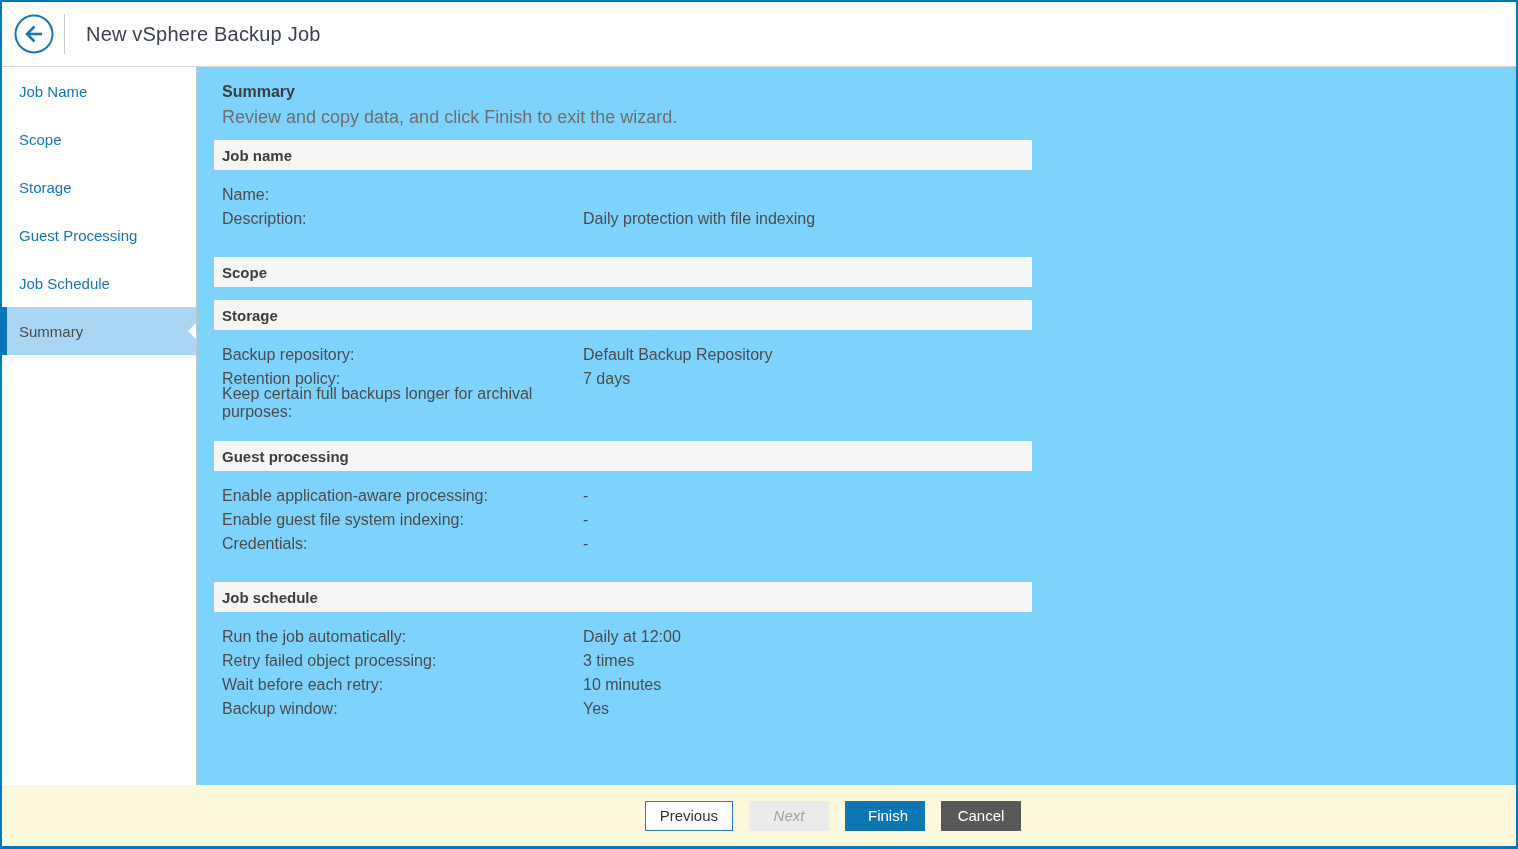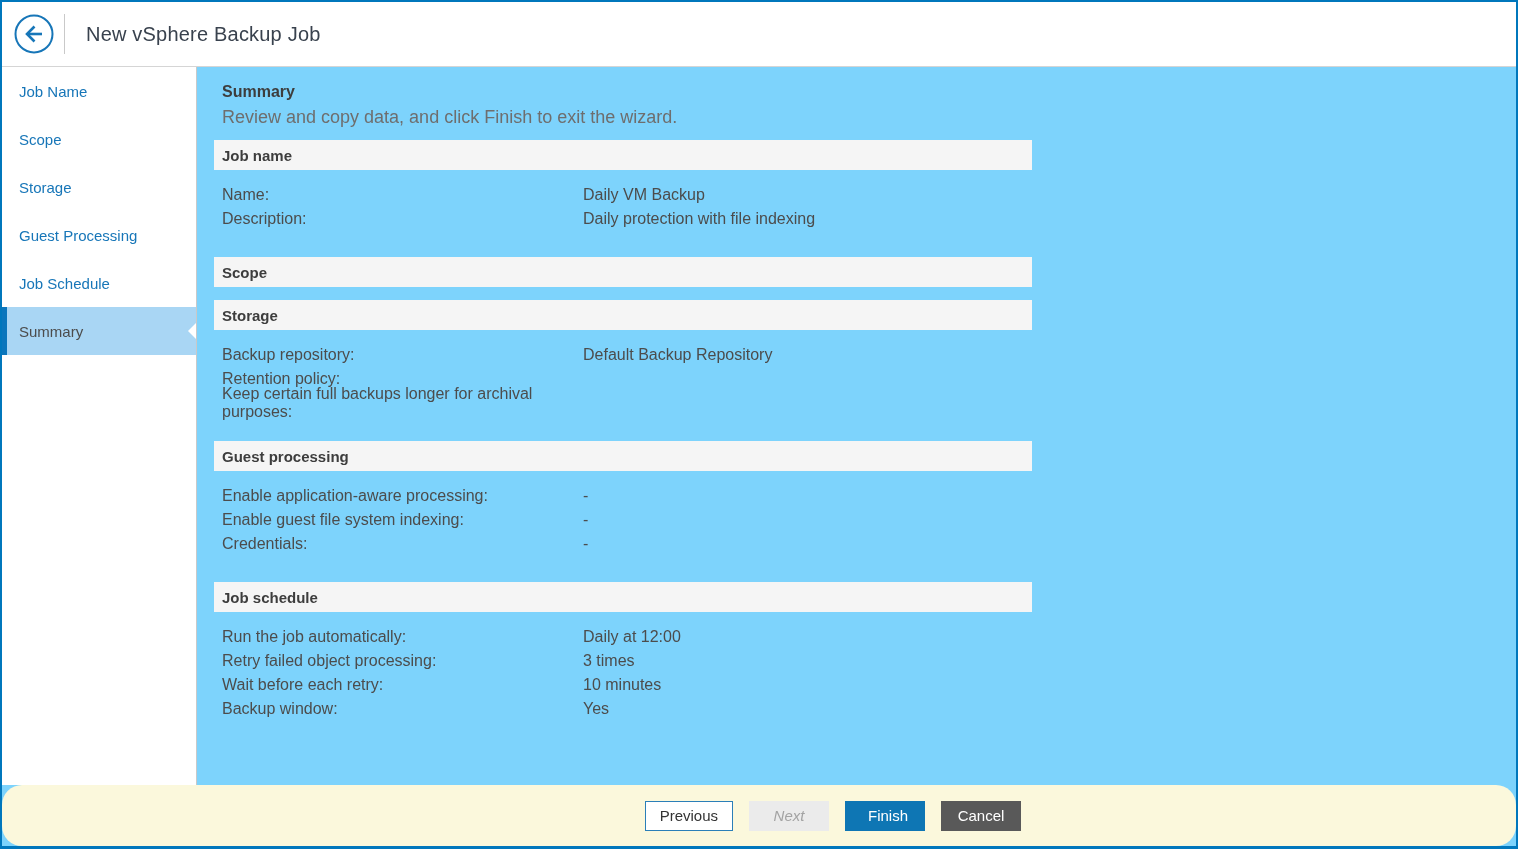--- a/index.html
+++ b/index.html
@@ -32,21 +32,21 @@
   .section-bar {
     margin-top:13px; height:30px; width:818px; box-sizing:border-box; background:#F5F5F5;
     display:flex; align-items:center; padding-left:8px;
     font-size:15px; font-weight:bold; color:#3D3D3D;
   }
   .rows { padding:13px 0 13px 8px; width:810px; }
   .row { display:flex; height:24px; align-items:center; font-size:16px; color:#4C4C4C; }
   .row-label { flex:0 0 361px; width:361px; }
   .row-value { flex:1 1 auto; }
   
-  .footer { flex:0 0 61px; background:#FBF8DC; display:flex; align-items:center;border-radius:20px; }
+  .footer { flex:0 0 61px; background:#FBF8DC; display:flex; align-items:center; }
   .footer-inner { margin-left:212px; width:818px; box-sizing:border-box; display:flex; justify-content:flex-end; gap:16px; padding-right:11px; }
   .btn {
     min-width:80px; height:30px; box-sizing:border-box; padding:0 14px;
     display:flex; align-items:center; justify-content:center;
     font-family:inherit; font-size:15px; border:1px solid transparent; cursor:pointer;
   }
   .btn[data-variant="secondary"] { background:#FFFFFF; border-color:#2B7FB8; color:#333333; }
   .btn[data-variant="disabled"]  { background:#EBEBEB; color:#A3A3A3; cursor:default;font-style:italic; }
   .btn[data-variant="primary"]   { background:#0E76B4; color:#FFFFFF;padding-left:20px; }
   .btn[data-variant="dark"]      { background:#595959; color:#FFFFFF; }
@@ -101,21 +101,20 @@
       <div>
 
       <div class="section">
             <div class="section-bar">
               <span>Job name</span>
             </div>
             <div class="rows">
 
             <div class="row">
                   <span class="row-label">Name:</span>
-                  <span class="row-value">Daily VM Backup</span>
                 </div>
               <div class="row">
                   <span class="row-label">Description:</span>
                   <span class="row-value">Daily protection with file indexing</span>
                 </div>
             </div>
           </div>
           <div class="section">
             <div class="section-bar">
               <span>Scope</span>
@@ -126,20 +125,21 @@
               <span>Storage</span>
             </div>
             <div class="rows">
 
             <div class="row">
                   <span class="row-label">Backup repository:</span>
                   <span class="row-value">Default Backup Repository</span>
                 </div>
               <div class="row">
                   <span class="row-label">Retention policy:</span>
+                  <span class="row-value">7 days</span>
                 </div>
               <div class="row">
                   <span class="row-label">Keep certain full backups longer for archival purposes:</span>
                 </div>
             </div>
           </div>
           <div class="section">
             <div class="section-bar">
               <span>Guest processing</span>
             </div>

